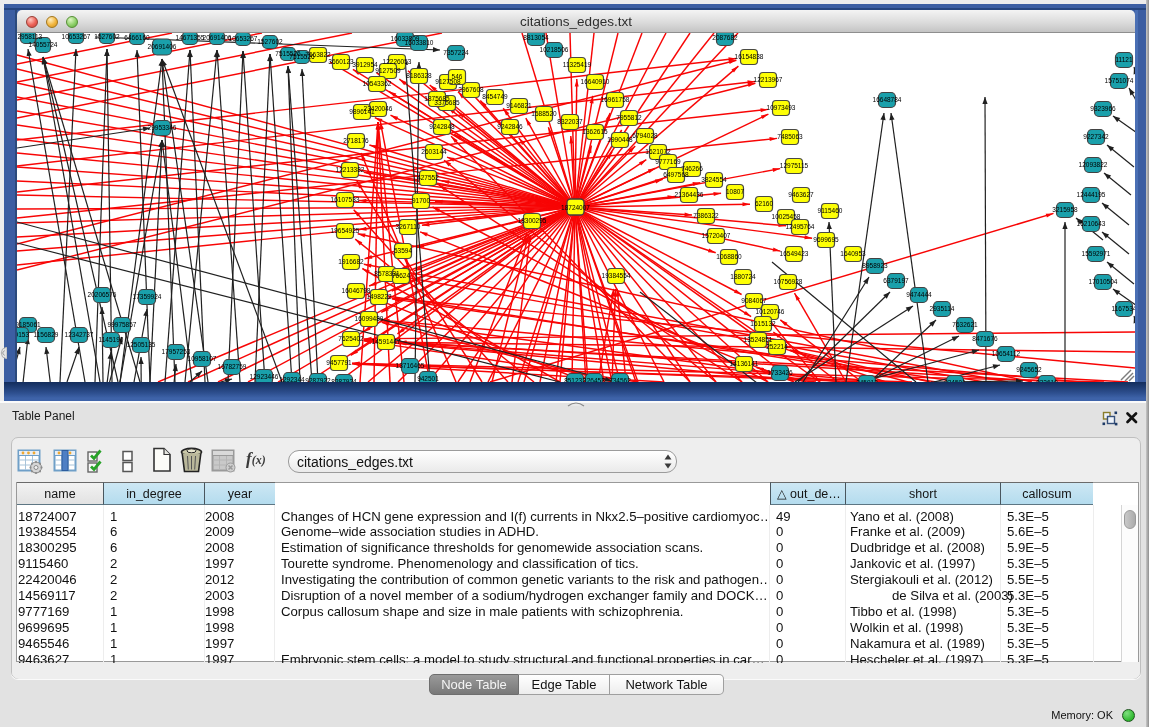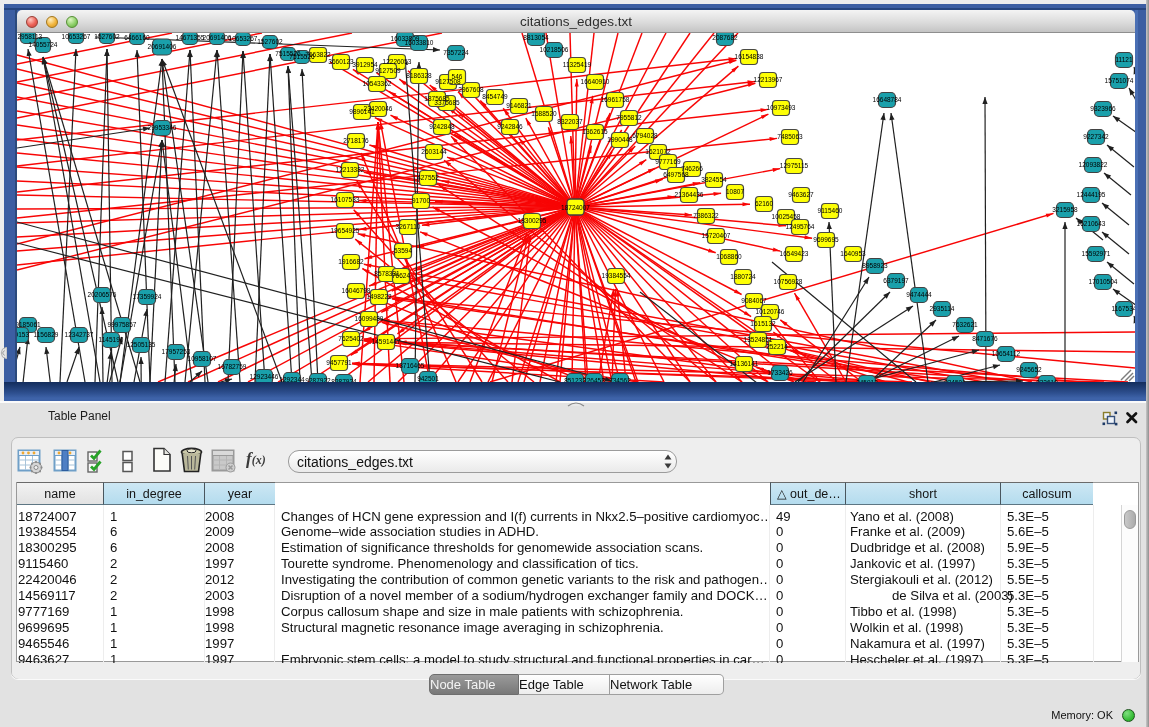--- a/index.html
+++ b/index.html
@@ -18,42 +18,42 @@
 #titlebar { left:0; top:0; width:1118px; height:23px;
   background:linear-gradient(#f4f4f4,#dcdcdc 55%,#c4c4c4);
   border-radius:5px 5px 0 0; border-bottom:1px solid #8e8e8e; }
 #title { left:0; top:4px; width:1118px; text-align:center;
   font-size:13.5px; color:#2e2e2e; }
 .light { width:12px; height:12px; border-radius:50%; top:5.5px; }
 #canvas { left:0; top:23px; width:1118px; height:349px; background:#fff; }
 
 #panel { left:0; top:401px; width:1146px; height:326px; background:#e2e2e2; }
 #panel-topline { left:0; top:401px; width:1146px; height:2px; background:#fafafa; }
-#panel-title { left:12px; top:409px; font-size:12px; color:#1c1c1c;margin-left:36px; }
+#panel-title { left:12px; top:409px; font-size:12px; color:#1c1c1c; }
 #container { left:11px; top:437px; width:1130px; height:242px; background:#eee;
   border:1px solid #bfbfbf; border-radius:7px;
   box-shadow:0 1px 0 #fafafa; }
 #combo { left:288px; top:450px; width:389px; height:23px; background:linear-gradient(#fff,#eaeaea);
   border:1px solid #9b9b9b; border-radius:11px; }
 #combo-text { left:297px; top:453.5px; font-size:14px; color:#111; }
 #table { left:16px; top:482px; width:1123px; height:180px; background:#fff;
   border:1px solid #999; }
 .th { position:absolute; top:482px; height:23px; background:linear-gradient(#cde7f4,#b4dcee);
   border-left:1px solid #49565e; border-top:1px solid #6a6a6a; border-bottom:1px solid #5d7683;
   font-size:12.5px; color:#151515; text-align:center; line-height:22px; }
 .tr { position:absolute; left:0; width:1149px; height:16px; font-size:13.2px; line-height:15px; color:#111; }
 .tr span { position:absolute; white-space:nowrap; }
 .colline { position:absolute; top:505px; height:157px; width:1px; background:#ededed; }
 #vscroll { left:1121px; top:505px; width:17px; height:157px; background:#fcfcfc;
   border-left:1px solid #d5d5d5; }
 #vthumb { left:1123.5px; top:510px; width:12px; height:19px; background:linear-gradient(90deg,#c9c9c9,#ababab);
   border:1px solid #9a9a9a; border-radius:6px; }
 
 .tab { position:absolute; top:674px; height:21px; font-size:13px; line-height:20px;
-  text-align:left; border:1px solid #9f9f9f; background:linear-gradient(#fff,#ededed); color:#111; }
+  text-align:center; border:1px solid #9f9f9f; background:linear-gradient(#fff,#ededed); color:#111; }
 #tab1 { left:429px; width:90px; border-radius:5px 0 0 5px;
   background:linear-gradient(#9a9a9a,#787878); color:#f4f4f4; border-color:#6e6e6e; }
 #tab2 { left:519px; width:91px; border-left:none; }
 #tab3 { left:610px; width:114px; border-left:none; border-radius:0 5px 5px 0; }
 #memory { right:36px; top:709px; font-size:11px; color:#111; }
 #memdot { left:1122px; top:709px; width:13px; height:13px; border-radius:50%;
   background:radial-gradient(circle at 35% 30%, #7fe07f, #2eb82e 70%);
   border:1.5px solid #1d551d; }
 </style></head><body>
 <div id="page">
@@ -992,31 +992,30 @@
       <span style="left:205px">1998</span>
       <span style="left:281px;width:486px;overflow:hidden">Corpus callosum shape and size in male patients with schizophrenia.</span>
       <span style="left:776px">0</span>
       <span style="left:850px">Tibbo et al. (1998)</span>
       <span style="left:1007px">5.3E–5</span>
     </div>
 <div class="tr" style="top:619.8px">
       <span style="left:18px">9699695</span>
       <span style="left:110px">1</span>
       <span style="left:205px">1998</span>
-      <span style="left:281px;width:486px;overflow:hidden">Structural magnetic resonance image averaging in schizophrenia.</span>
       <span style="left:776px">0</span>
       <span style="left:850px">Wolkin et al. (1998)</span>
       <span style="left:1007px">5.3E–5</span>
     </div>
 <div class="tr" style="top:635.7px">
       <span style="left:18px">9465546</span>
       <span style="left:110px">1</span>
       <span style="left:205px">1997</span>
       <span style="left:776px">0</span>
-      <span style="left:850px">Nakamura et al. (1997)</span>
+      <span style="left:850px">Nakamura et al. (1989)</span>
       <span style="left:1007px">5.3E–5</span>
     </div>
 <div class="tr" style="top:651.6px">
       <span style="left:18px">9463627</span>
       <span style="left:110px">1</span>
       <span style="left:205px">1997</span>
       <span style="left:281px;width:486px;overflow:hidden">Embryonic stem cells: a model to study structural and functional properties in car…</span>
       <span style="left:776px">0</span>
       <span style="left:850px">Hescheler et al. (1997)</span>
       <span style="left:1007px">5.3E–5</span>

